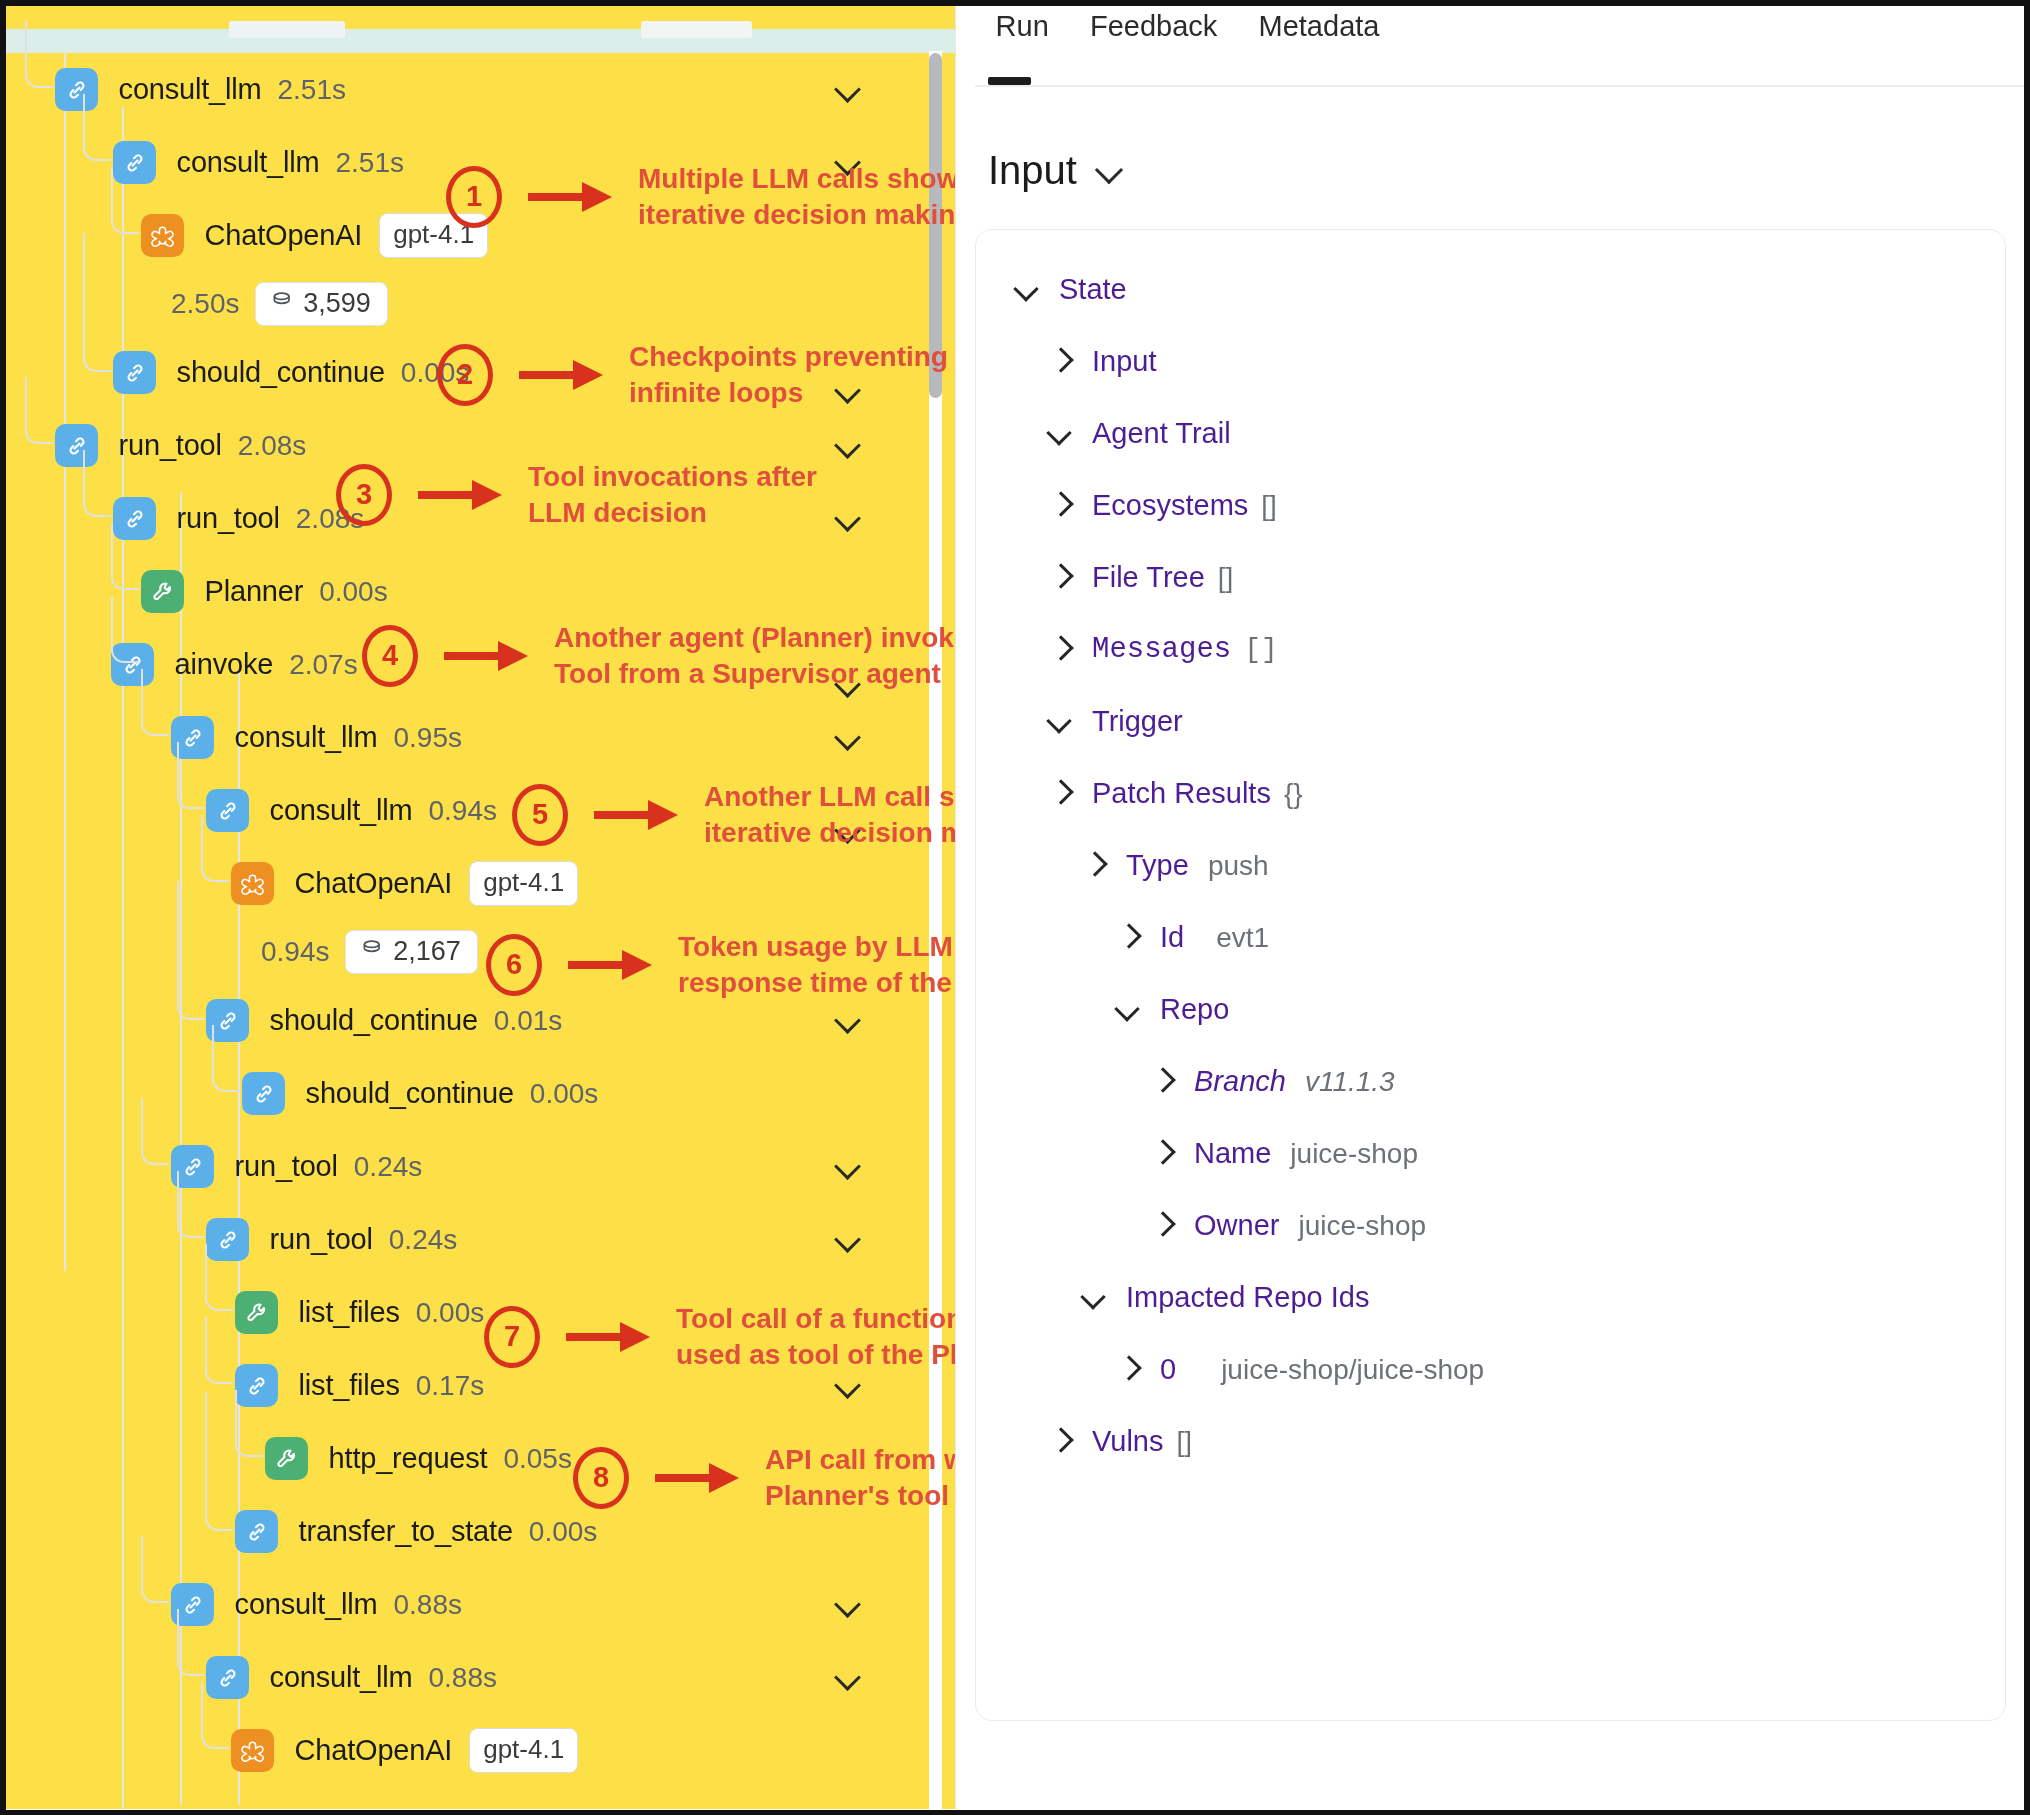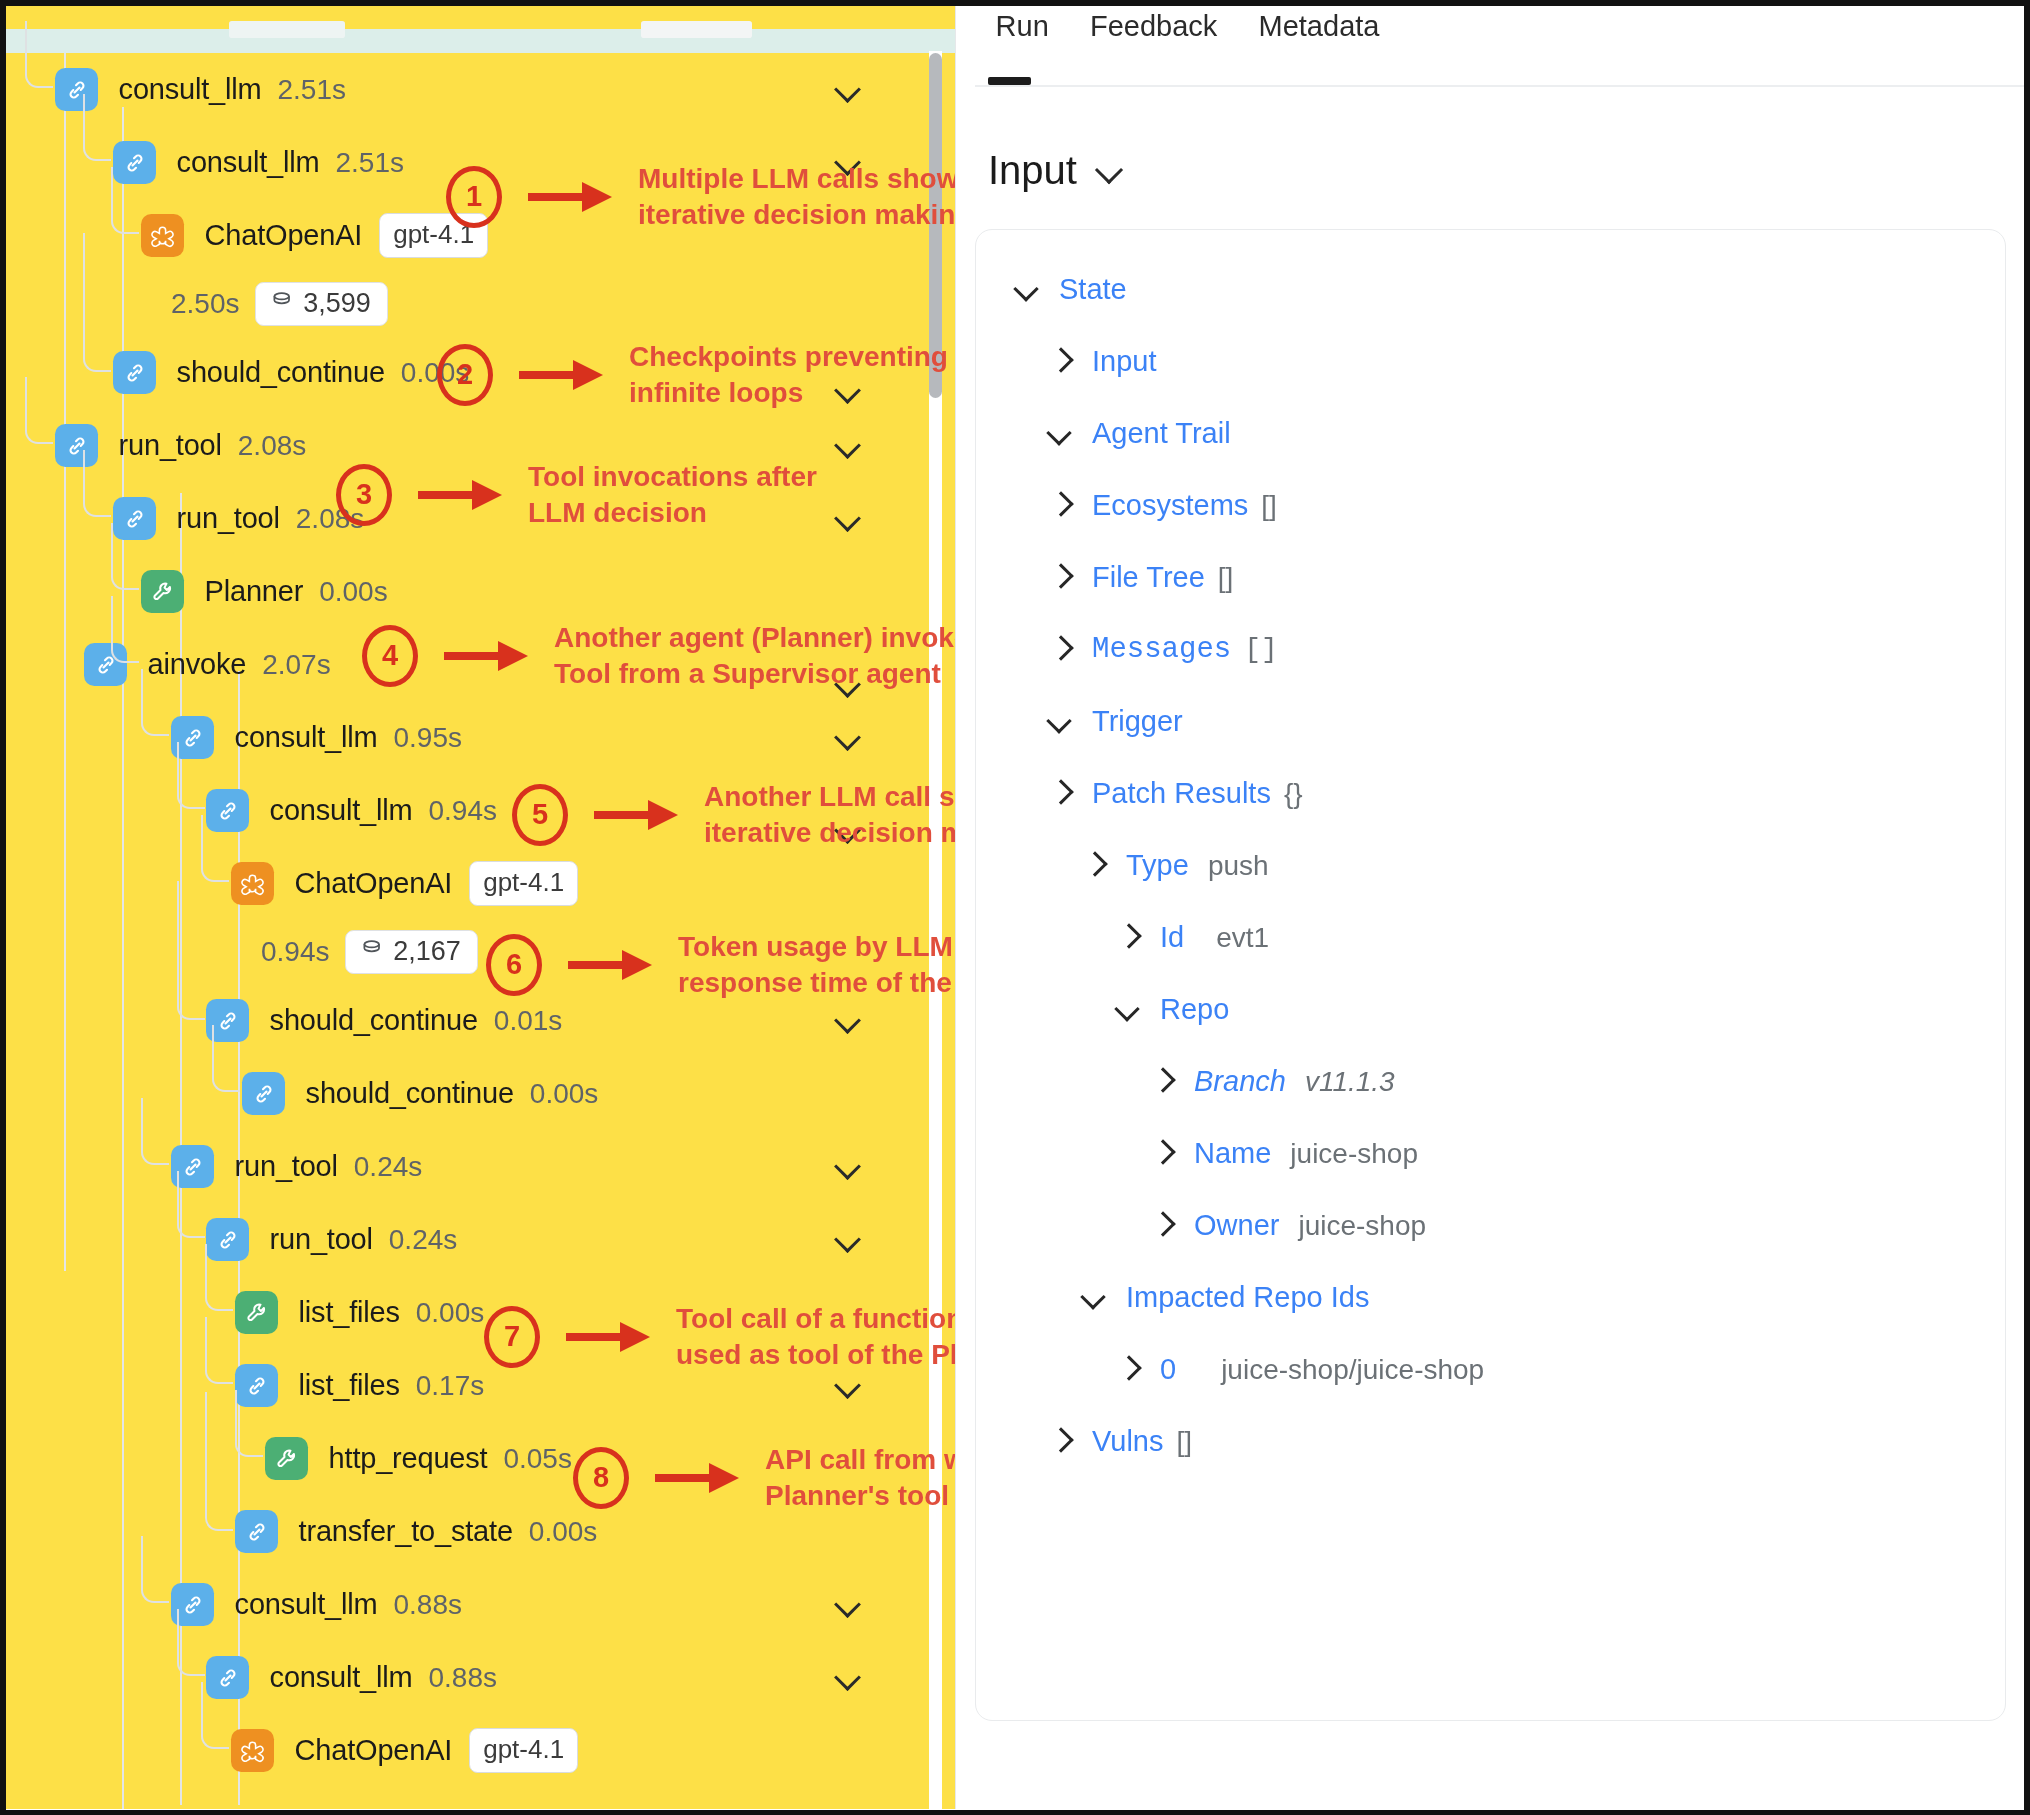--- a/index.html
+++ b/index.html
@@ -239,21 +239,21 @@
     width: 15px; height: 15px;
     border-right: 3px solid #262626; border-bottom: 3px solid #262626;
     transform: rotate(45deg);
   }
   .tw.right::before {
     content: ""; position: absolute; left: 6.6px; top: 5.6px;
     width: 15px; height: 15px;
     border-right: 3px solid #262626; border-bottom: 3px solid #262626;
     transform: rotate(-45deg);
   }
-  .jrow .k { font-size: 29px; color: #3b82f6; white-space: nowrap; }
+  .jrow .k { font-size: 29px; color: #4c1d95; white-space: nowrap; }
   .jrow .v { font-size: 28px; color: #6b7176; margin-left: 19px; white-space: nowrap; }
   .jrow .v.tight { margin-left: 13px; }
 </style>
 </head>
 <body>
 
 <div id="frame">
 
   <div id="left-pane">
     <div id="top-highlight-bar"></div>
@@ -365,21 +365,21 @@
         <div class="elbow" style="left:105px; top:-32px; width:28px; height:67px;"></div>
         <span class="icon tool">
           <svg width="24" height="24" viewBox="0 0 24 24" fill="none" stroke="#ffffff" stroke-width="2" stroke-linecap="round" stroke-linejoin="round">
               <path d="M15.5 3.6a5 5 0 00-6 6.4L4 15.5a2.1 2.1 0 103 3l5.5-5.5a5 5 0 006.4-6l-3 3-2.4-2.4z"></path>
             </svg>
         </span>
         <span class="label">Planner</span>
         <span class="dur">0.00s</span>
       </div>
 
-      <div class="node" style="padding-left:78px;text-align:right;">
+      <div class="node" style="padding-left:105px;text-align:right;">
         <div class="elbow" style="left:105px; top:-32px; width:28px; height:67px;"></div>
         <span class="icon chain">
           <svg width="24" height="24" viewBox="0 0 24 24" fill="none" stroke="#ffffff" stroke-width="2.1" stroke-linecap="round">
               <path d="M9.5 14.5 14.5 9.5"></path>
               <path d="M11 7.2l1.8-1.8a3.3 3.3 0 014.7 4.7l-1.8 1.8"></path>
               <path d="M13 16.8l-1.8 1.8a3.3 3.3 0 01-4.7-4.7l1.8-1.8"></path>
             </svg>
         </span>
         <span class="label">ainvoke</span>
         <span class="dur">2.07s</span>

